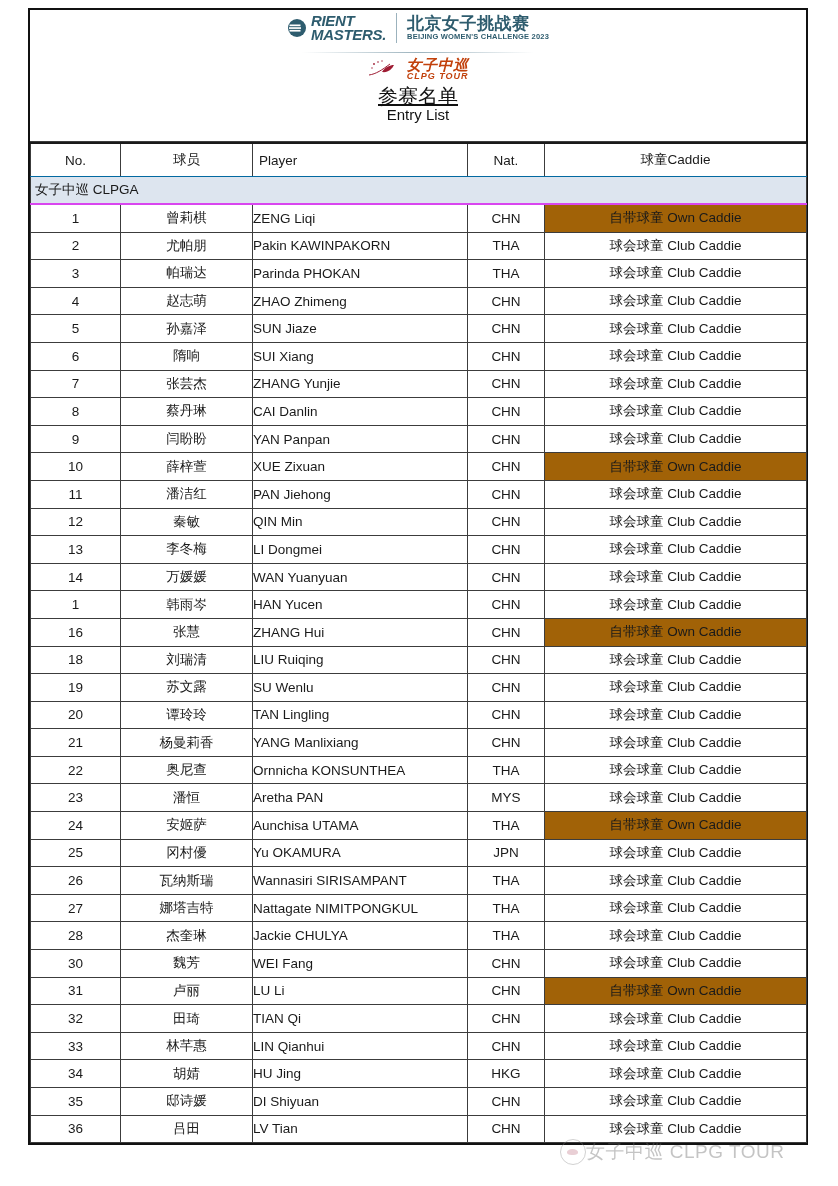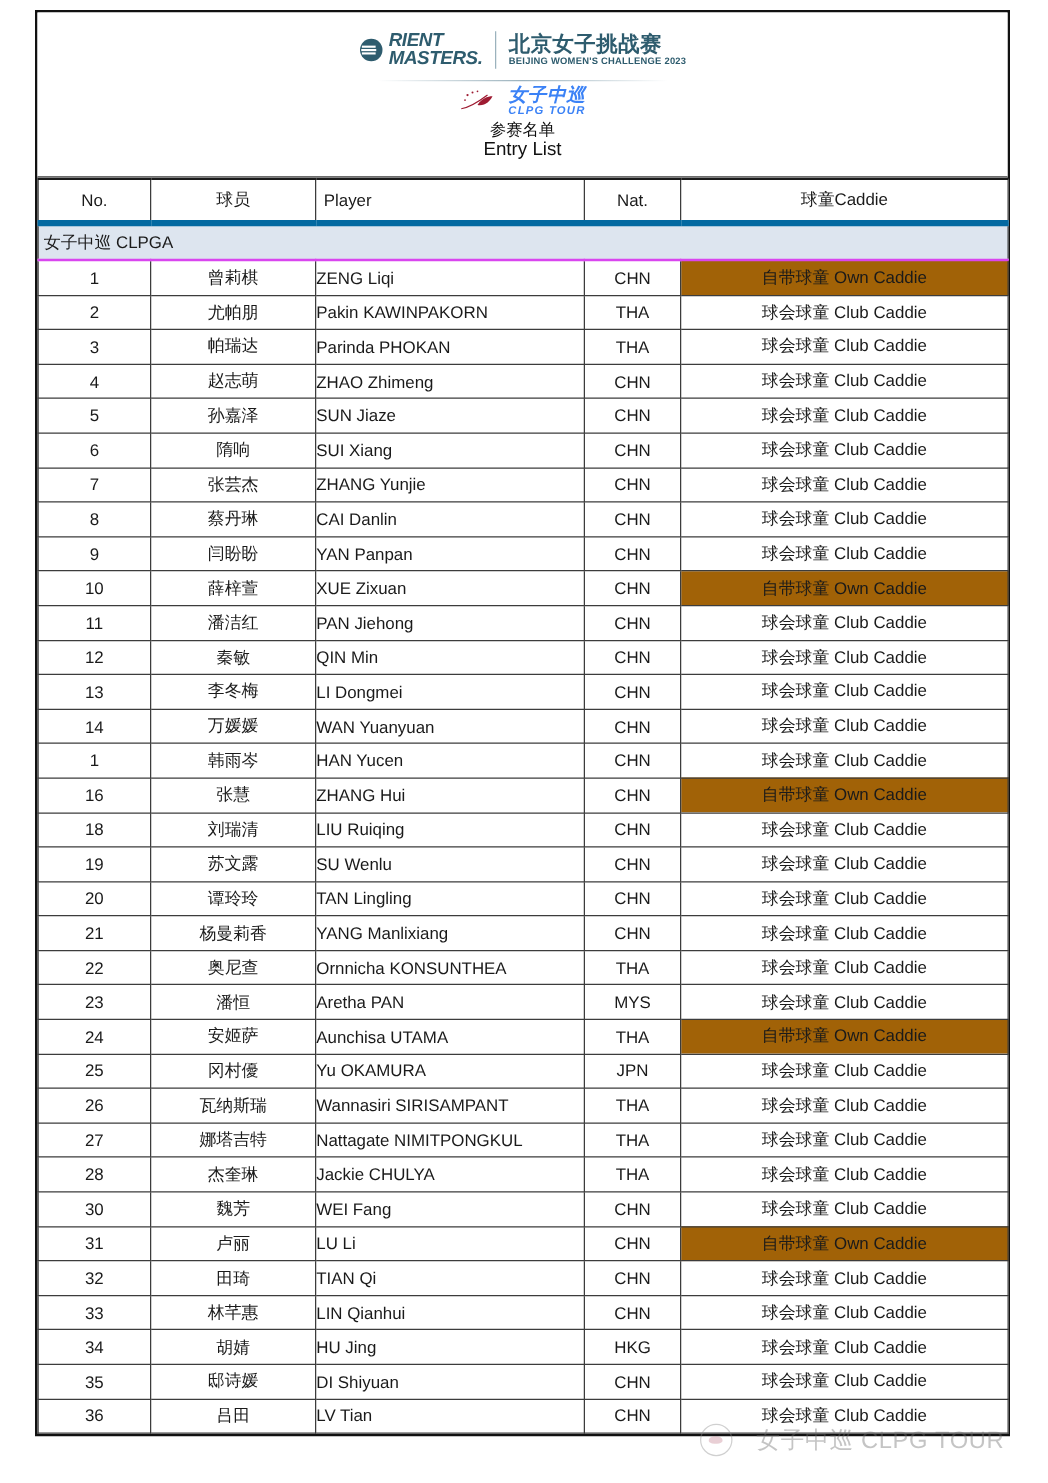--- a/index.html
+++ b/index.html
@@ -66,21 +66,21 @@
     border-left: none;
     border-right: none;
     background: #fff;
   }
   .mh-inner {
     position: absolute;
     left: 0; right: 0; top: 0;
     display: flex;
     flex-direction: column;
     align-items: center;
-    padding-top: 12px;
+    padding-top: 0;
   }
 
   .logo-row {
     display: flex;
     align-items: center;
     gap: 10px;
     height: 36px;
   }
   .om-mark {
     display: flex;
@@ -130,45 +130,45 @@
   }
 
   .clpg-row {
     display: flex;
     align-items: center;
     gap: 5px;
     height: 24px;
   }
   .clpg-text {
     line-height: 0.95;
-    color: #3b82f6;
+    color: #c2410c;
     font-weight: bold;
     font-style: italic;
     text-align: left;
   }
   .clpg-text .c1 { display:block; font-size: 15px; letter-spacing: 0.5px; }
   .clpg-text .c2 { display:block; font-size: 9px; letter-spacing: 1px; text-align: right; }
 
   .doc-title {
     margin-top: 4px;
     text-align: center;
     line-height: 1.12;
     color: #111;
   }
-  .doc-title .t-cn { display:block; font-size: 13px; }
+  .doc-title .t-cn { display:block; font-size: 20px; text-decoration: underline; }
   .doc-title .t-en { display:block; font-size: 15px; }
 
   
   tr.hdr td {
     height: 32px;
     text-align: center;
     vertical-align: middle;
     font-size: 13.5px;
     border-top: 2px solid #1a1a1a;
-    border-bottom: 5px solid #0369a1;
+    border-bottom: 1px solid #0369a1;
   }
   tr.hdr td.left {
     text-align: left;
     padding-left: 6px;
     border-radius: 14px;
   }
 
   
   tr.section td {
     height: 26px;
@@ -198,21 +198,21 @@
 
   
   .watermark {
     position: absolute;
     left: 560px;
     top: 1132px;
     width: 268px;
     height: 40px;
     display: flex;
     align-items: center;
-    gap: 19px;
+    gap: 0;
     opacity: 0.40;
     pointer-events: none;
   }
   .wm-badge {
     width: 24px; height: 24px;
     border-radius: 50%;
     border: 1.5px solid #8c8c8c;
     position: relative;
     flex: 0 0 auto;
   }

